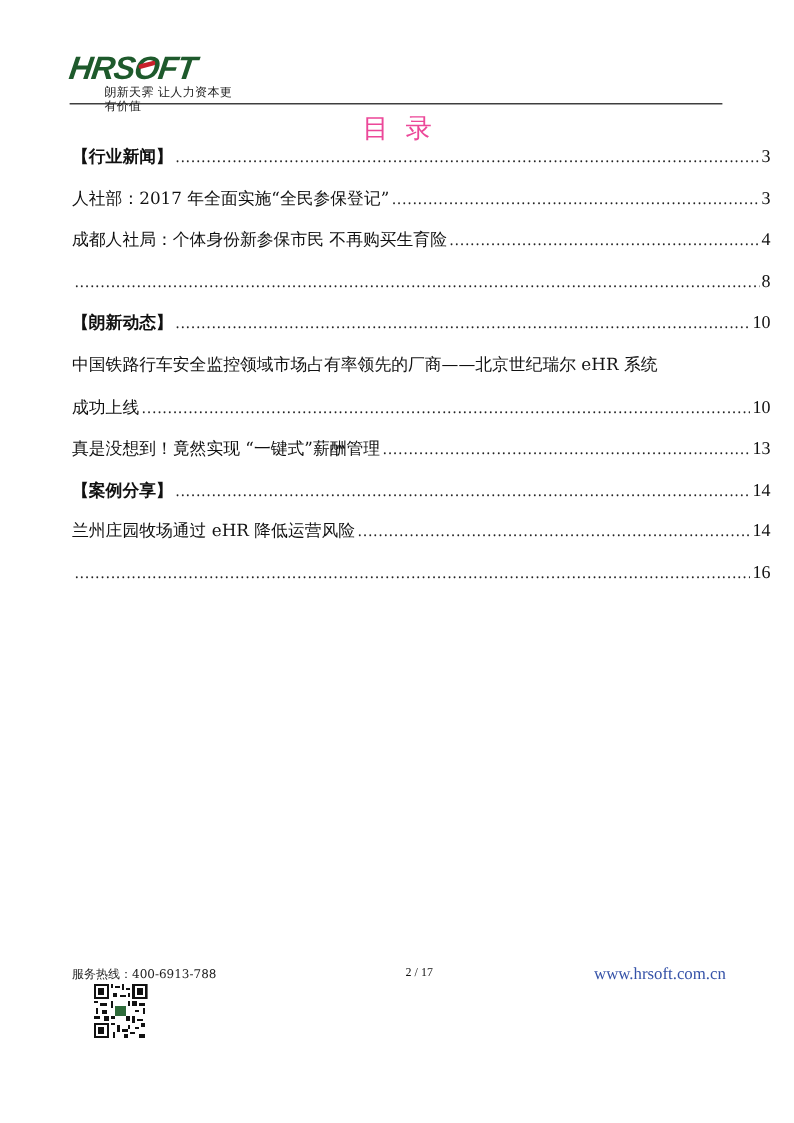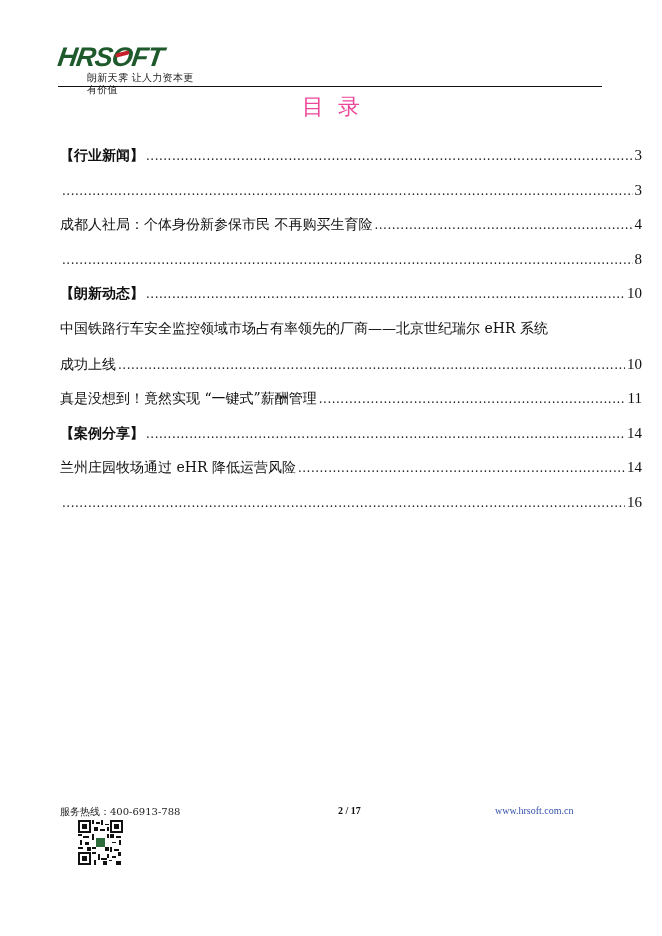--- a/index.html
+++ b/index.html
@@ -22,38 +22,38 @@
   .logo-slogan {
     font-family: "DejaVu Sans", sans-serif; font-size: 10px; color: #222;
     line-height: 12px; margin-top: 2px; display: block; letter-spacing: 0.3px; padding-left: 29px;
   }
   .header-rule { position: absolute; left: 58px; top: 86px; width: 544px; height: 0; border-top: 1.5px solid #111; }
   .toc-title {
     position: absolute; left: 0; right: 0; top: 92px; text-align: center;
     font-family: "DejaVu Sans", sans-serif; font-size: 22px; font-weight: normal; letter-spacing: 14px;
     padding-left: 14px; color: #ec4899;
   }
-  .toc { position: absolute; left: 60px; top: 144px; width: 582px; }
+  .toc { position: absolute; left: 60px; top: 120px; width: 582px; }
   .toc-row {
     display: flex; align-items: baseline; height: 34.5px; font-size: 14px; line-height: 22px;
     font-family: "DejaVu Serif", "Liberation Serif", serif;
   }
   .toc-row.section .toc-text { font-family: "DejaVu Sans", sans-serif; font-weight: bold; }
   .toc-text { white-space: nowrap; }
   .toc-dots {
     flex: 1; overflow: hidden; white-space: nowrap; margin: 0 2px; color: #222;
     font-size: 12px; letter-spacing: 0.5px;
   }
   .toc-dots::before { content: "................................................................................................................................................................................................................................................"; }
   .toc-page { white-space: nowrap; font-family: "Liberation Serif", serif; font-size: 15px; }
   .toc-row.wrap-first { height: 36px; }
   .footer { position: absolute; left: 60px; top: 805px; width: 520px; font-size: 10px; }
   .footer-hotline { position: absolute; left: 0; top: 0; font-family: "DejaVu Serif", serif; color: #222; }
-  .footer-page { position: absolute; left: 278px; top: 0; font-family: "Liberation Serif", serif; font-weight: bold; font-size: 10px; color: #111; }
-  .footer-url { position: absolute; left: 435px; top: 0; font-family: "Liberation Serif", serif; font-size: 10px; color: #3552a8; text-decoration: none; }
+  .footer-page { position: absolute; left: 278px; top: 0; font-family: "Liberation Serif", serif; font-weight: normal; font-size: 10px; color: #111; }
+  .footer-url { position: absolute; left: 435px; top: 0; font-family: "Liberation Serif", serif; font-size: 14px; color: #3552a8; text-decoration: none; }
   .qr { position: absolute; left: 78px; top: 820px; width: 45px; height: 45px; }
 </style>
 </head>
 <body>
 
 <div class="logo">
   <span class="logo-word"><span>HRS</span><span class="o">O</span><span>FT</span></span>
   <span class="logo-slogan">朗新天霁  让人力资本更有价值</span>
 </div>
 
@@ -61,20 +61,21 @@
 
 <div class="toc-title">目录</div>
 
 <div class="toc">
   <div class="toc-row section">
     <span class="toc-text">【行业新闻】</span>
     <span class="toc-dots"></span>
     <span class="toc-page">3</span>
   </div>
   <div class="toc-row">
+    <span class="toc-text">人社部：2017 年全面实施“全民参保登记”</span>
     <span class="toc-dots"></span>
     <span class="toc-page">3</span>
   </div>
   <div class="toc-row">
     <span class="toc-text">成都人社局：个体身份新参保市民 不再购买生育险</span>
     <span class="toc-dots"></span>
     <span class="toc-page">4</span>
   </div>
   <div class="toc-row">
     <span class="toc-dots"></span>
@@ -89,21 +90,21 @@
     <span class="toc-text">中国铁路行车安全监控领域市场占有率领先的厂商——北京世纪瑞尔 eHR 系统</span>
   </div>
   <div class="toc-row">
     <span class="toc-text">成功上线</span>
     <span class="toc-dots"></span>
     <span class="toc-page">10</span>
   </div>
   <div class="toc-row">
     <span class="toc-text">真是没想到！竟然实现 “一键式”薪酬管理</span>
     <span class="toc-dots"></span>
-    <span class="toc-page">11</span>
+    <span class="toc-page">13</span>
   </div>
   <div class="toc-row section">
     <span class="toc-text">【案例分享】</span>
     <span class="toc-dots"></span>
     <span class="toc-page">14</span>
   </div>
   <div class="toc-row">
     <span class="toc-text">兰州庄园牧场通过 eHR 降低运营风险</span>
     <span class="toc-dots"></span>
     <span class="toc-page">14</span>

